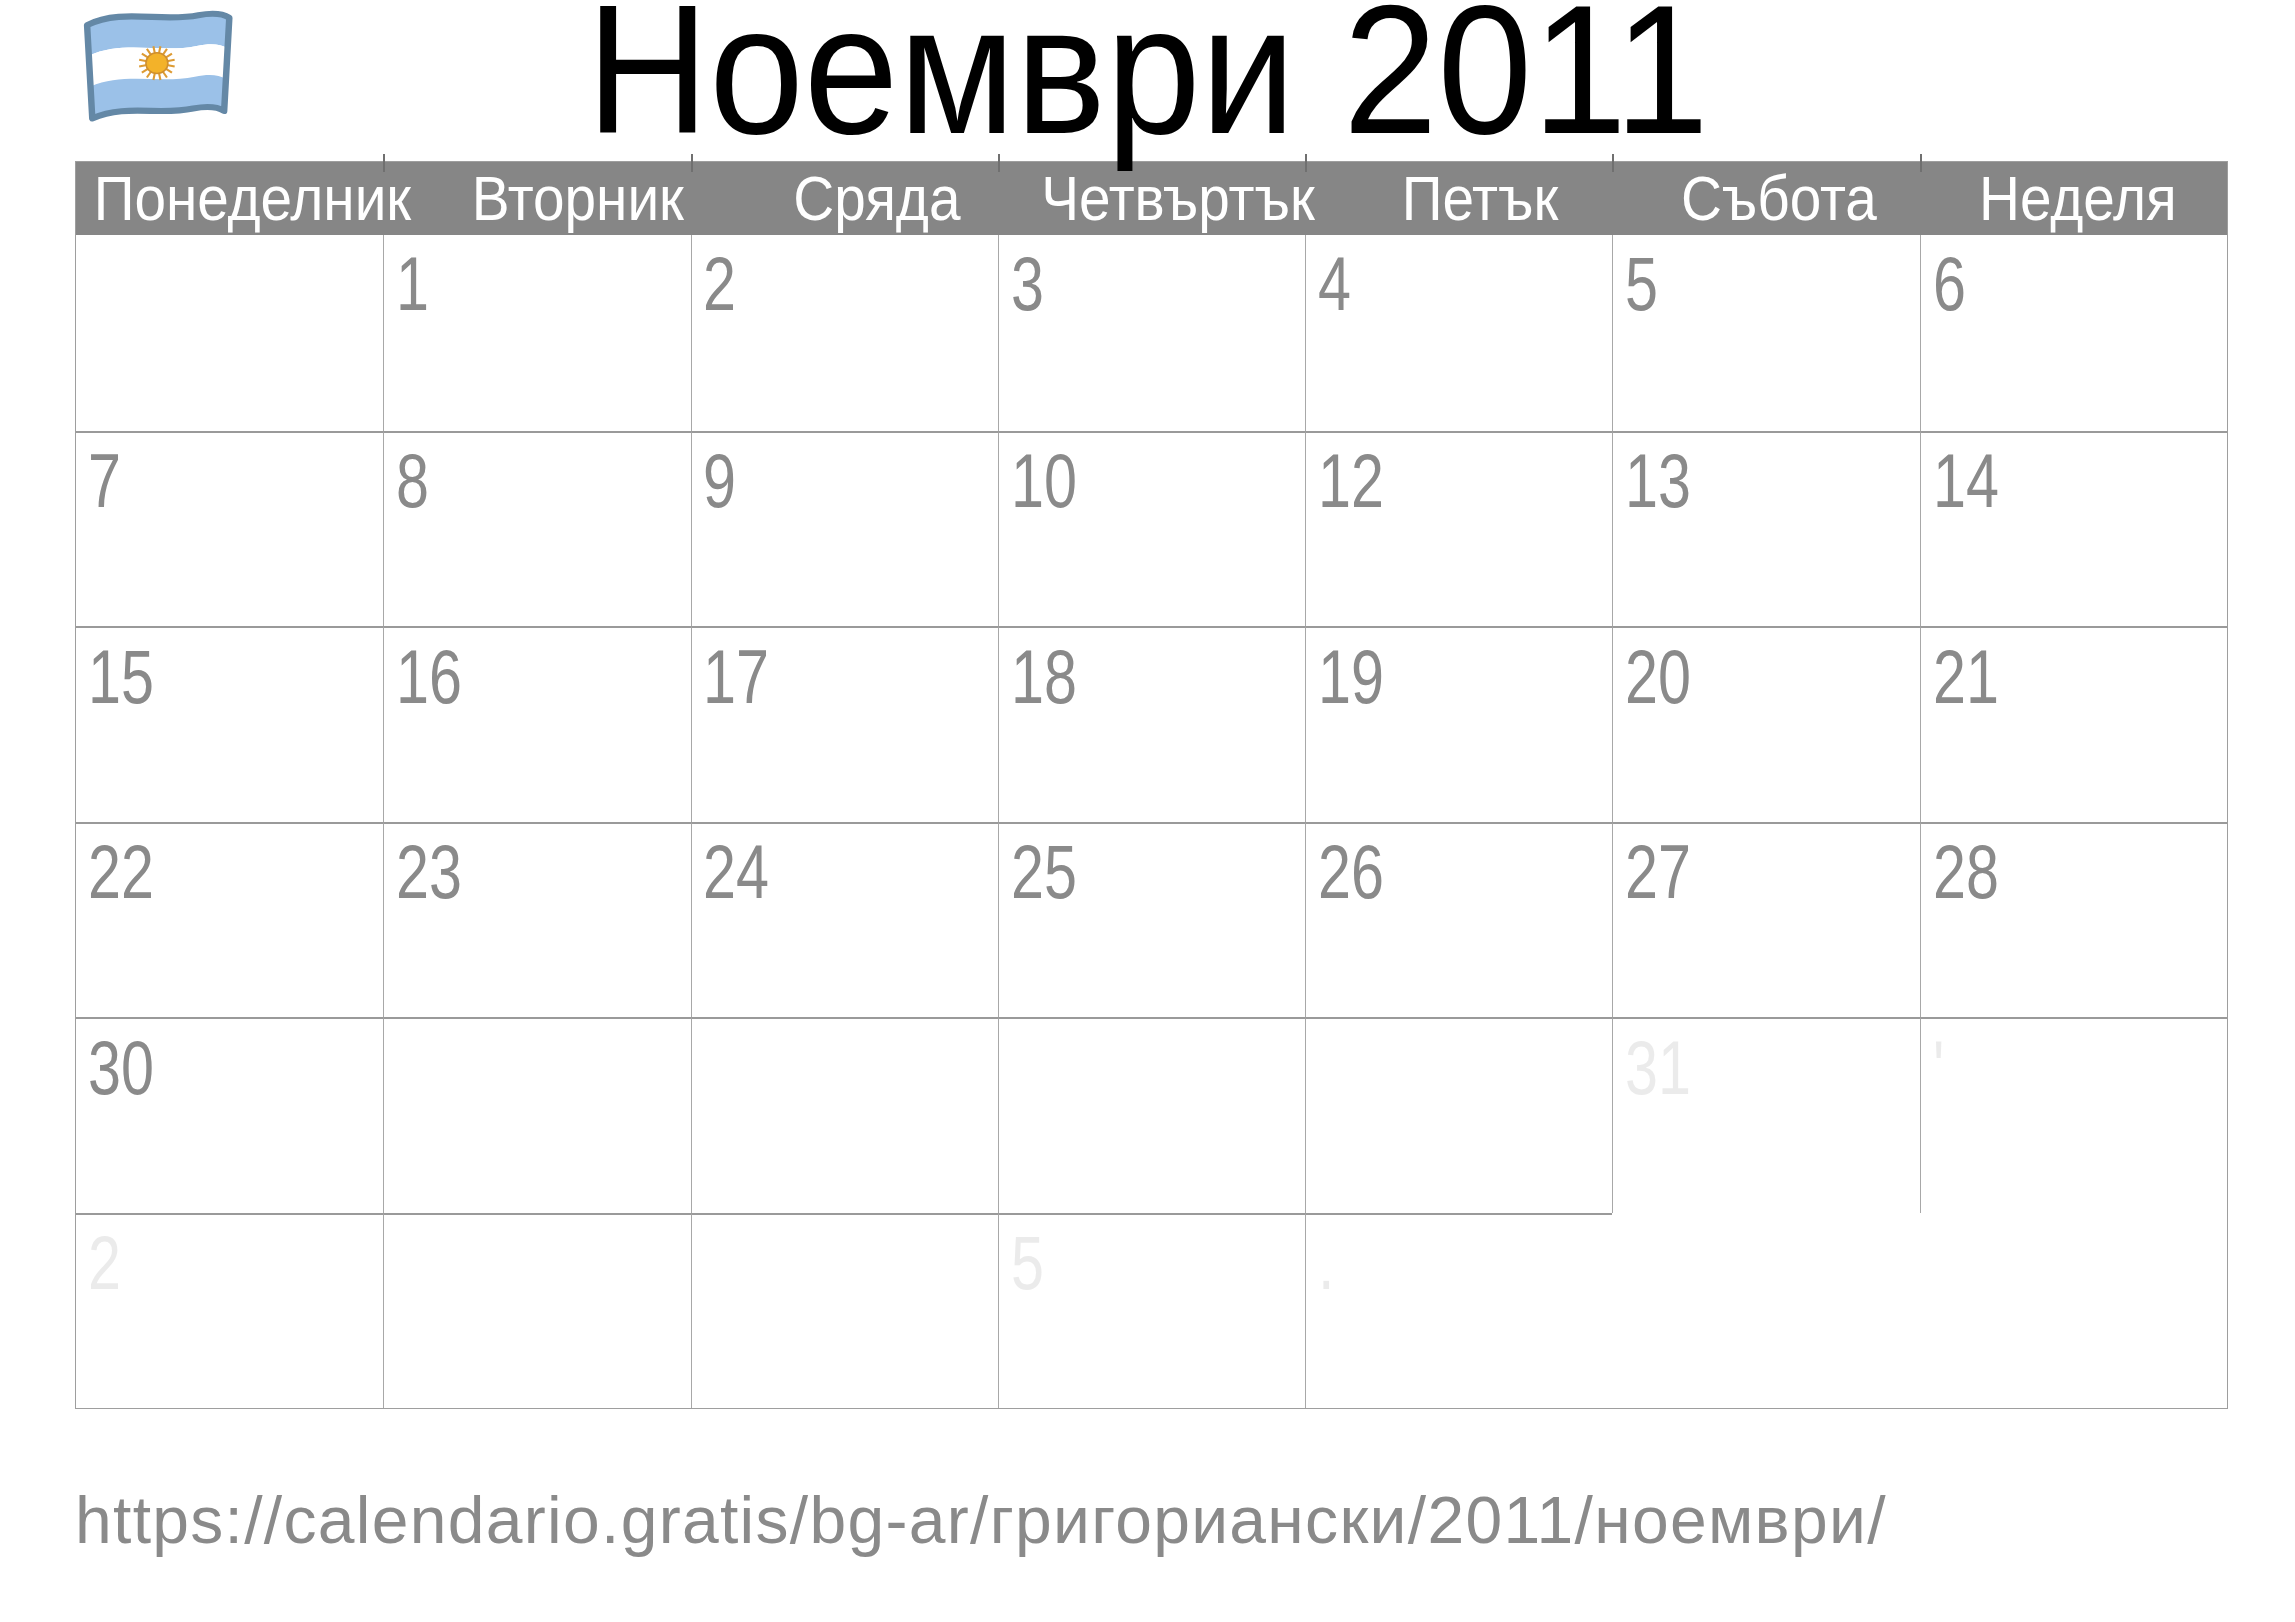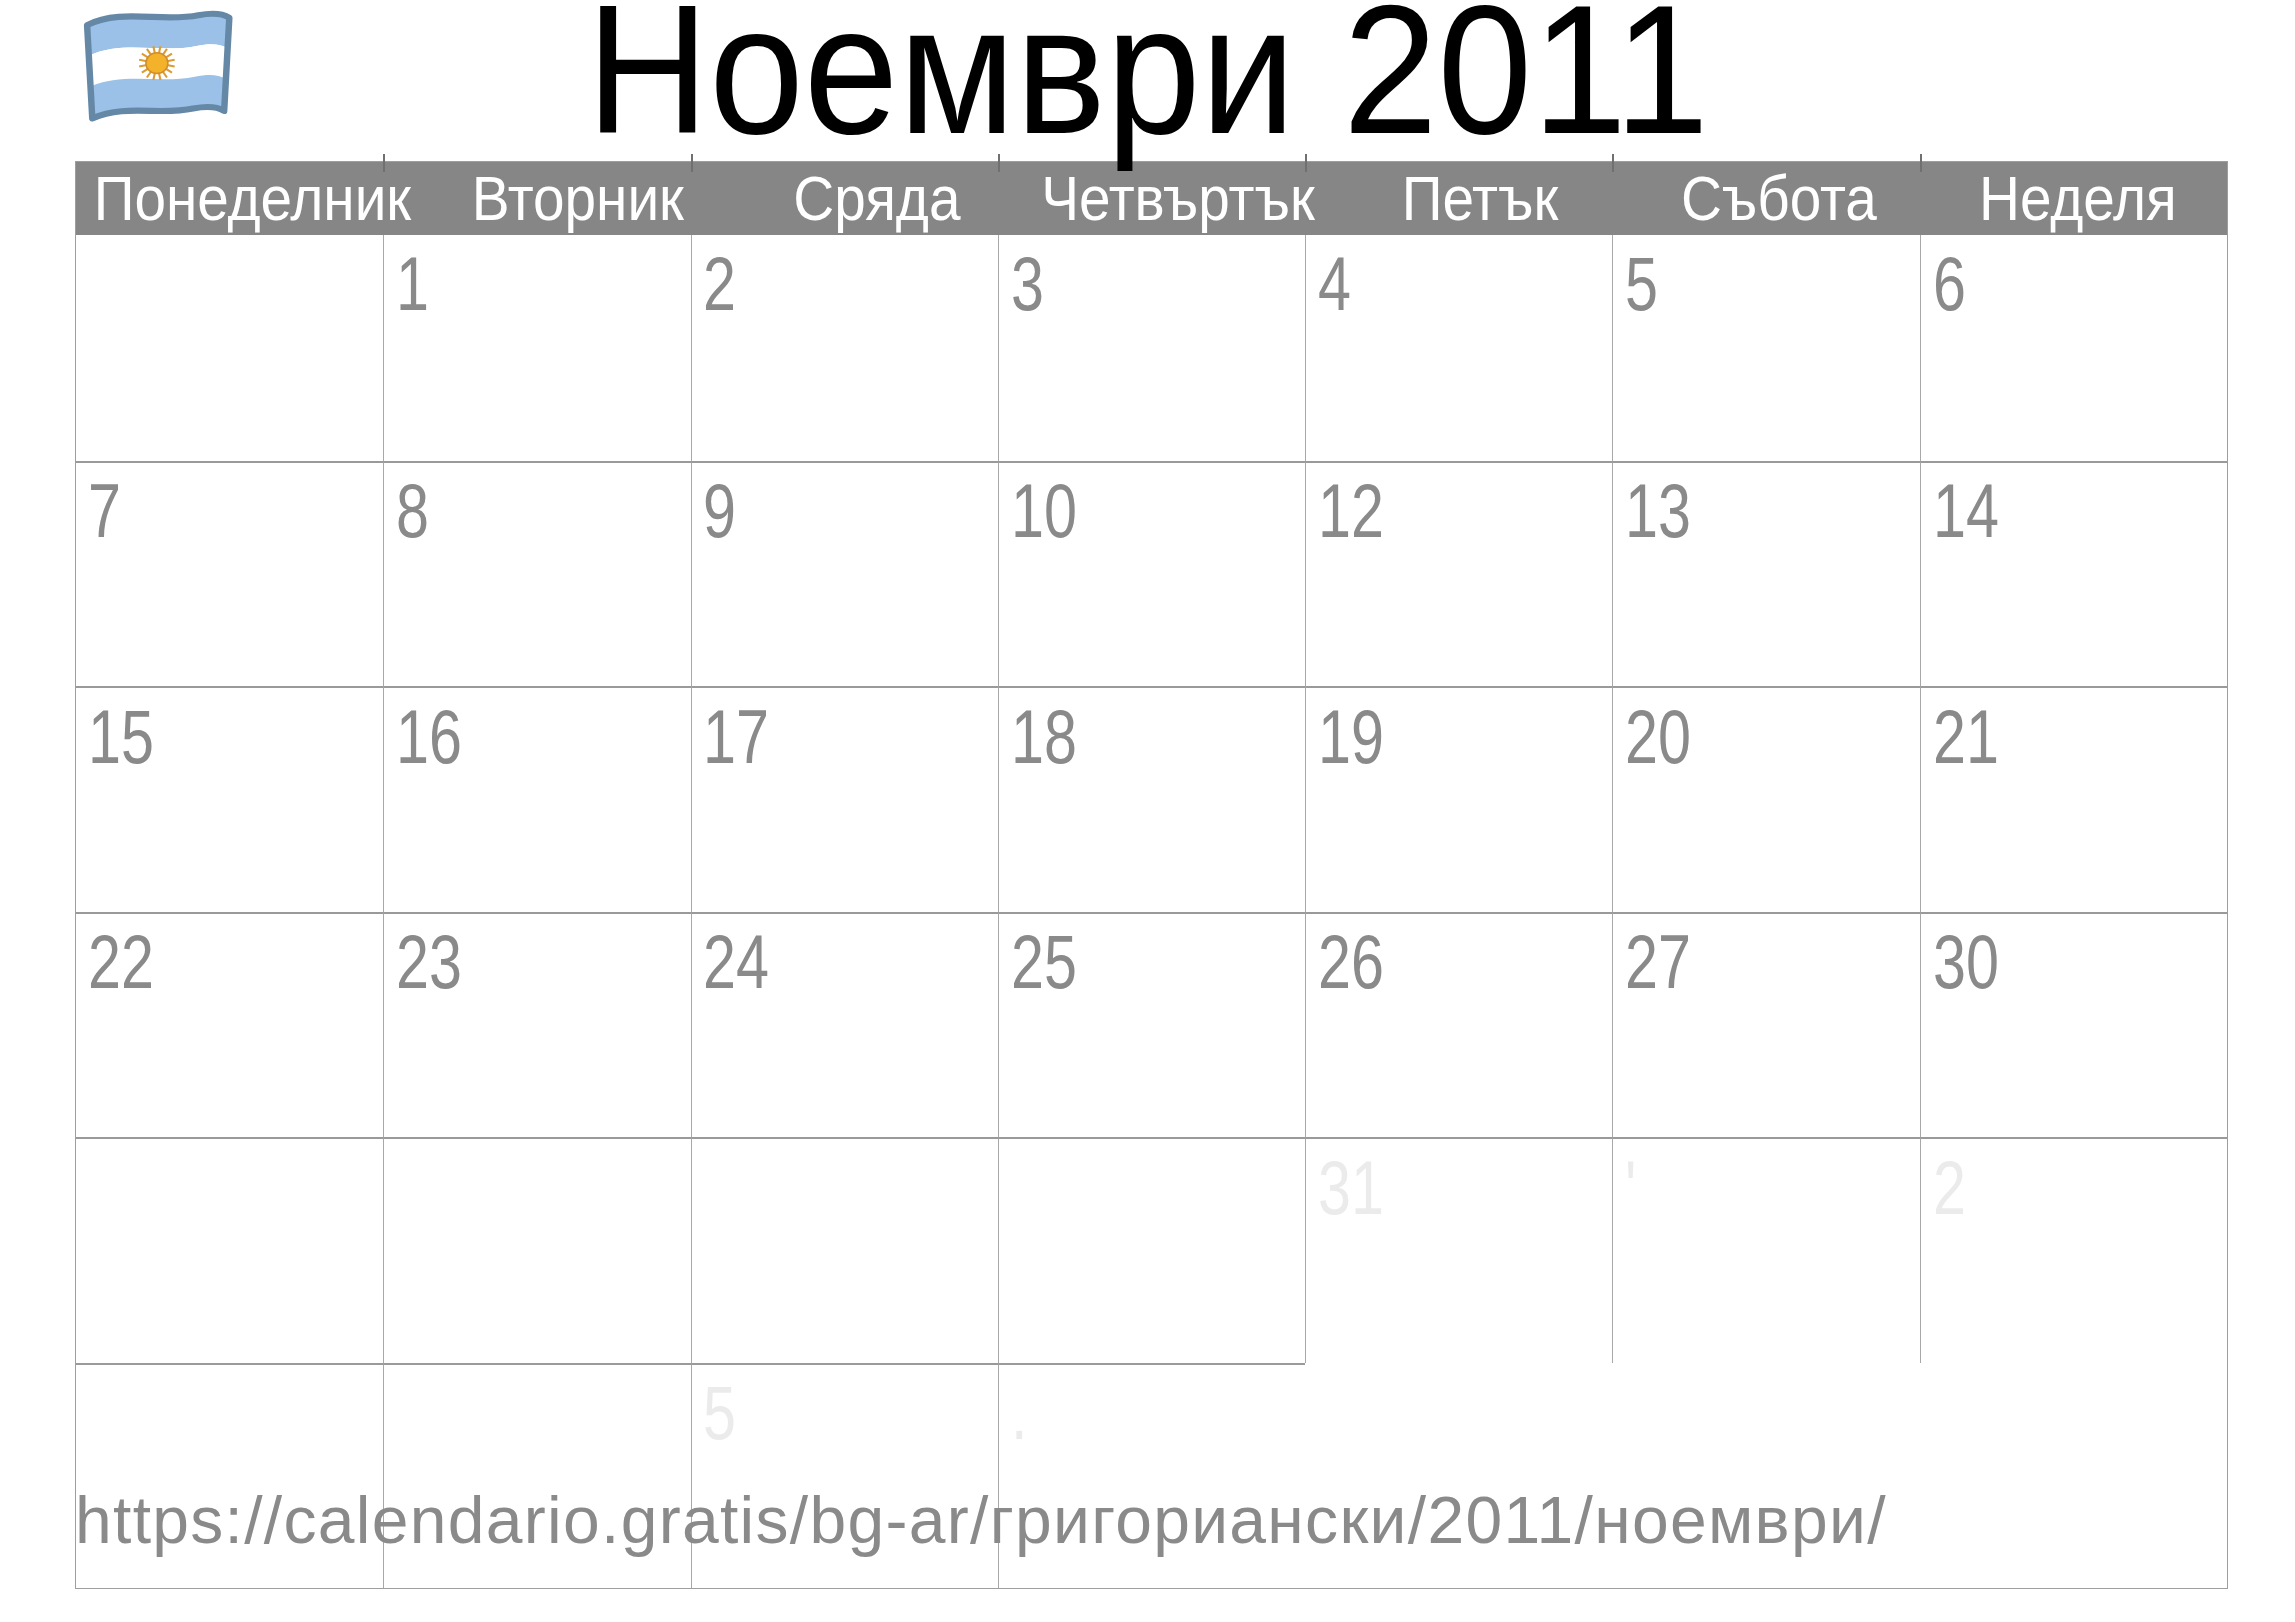--- a/index.html
+++ b/index.html
@@ -36,21 +36,21 @@
     position:absolute;
     left:69px; top:2.6px;
     width:181px; height:135px;
     z-index:4;
   }
 
   
   .cal {
     position:absolute;
     left:75px; top:161px;
-    width:2153px; height:1428px;
+    width:2153px; height:1248px;
     box-sizing:border-box;
     border:1.3px solid #9e9e9e;
     display:flex;
     flex-direction:column;
     background:#ffffff;
   }
   .cal-head {
     position:relative;
     height:73px;
     flex:0 0 73px;
@@ -220,20 +220,21 @@
       <div class="cell"><span class="daynum">20</span></div>
 
       <div class="cell"><span class="daynum">21</span></div>
       <div class="cell"><span class="daynum">22</span></div>
       <div class="cell"><span class="daynum">23</span></div>
       <div class="cell"><span class="daynum">24</span></div>
       <div class="cell"><span class="daynum">25</span></div>
       <div class="cell"><span class="daynum">26</span></div>
       <div class="cell"><span class="daynum">27</span></div>
 
+      <div class="cell"><span class="daynum">28</span></div>
       <div class="cell"><span class="daynum">30</span></div>
       <div class="cell"><span class="daynum"></span></div>
       <div class="cell"><span class="daynum"></span></div>
       <div class="cell"><span class="daynum"></span></div>
       <div class="cell"><span class="daynum"></span></div>
 
       <div class="cell"><span class="ghost">31</span></div>
       <div class="cell"><span class="ghost">'</span></div>
       <div class="cell"><span class="ghost">2</span></div>
       <div class="cell"><span class="ghost"></span></div>

